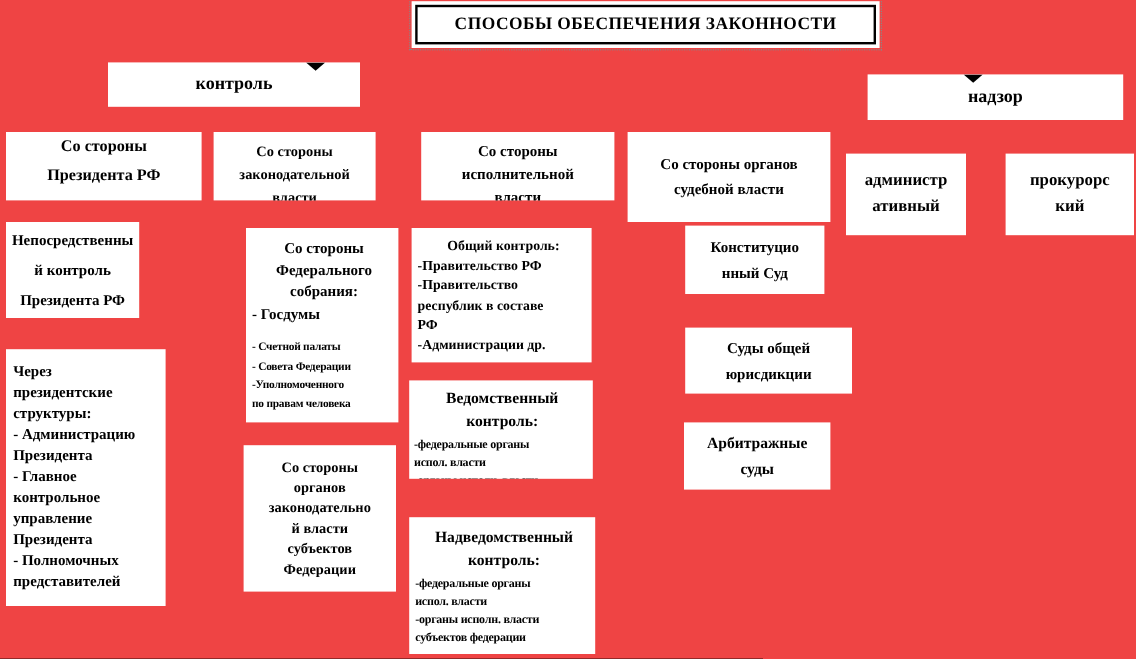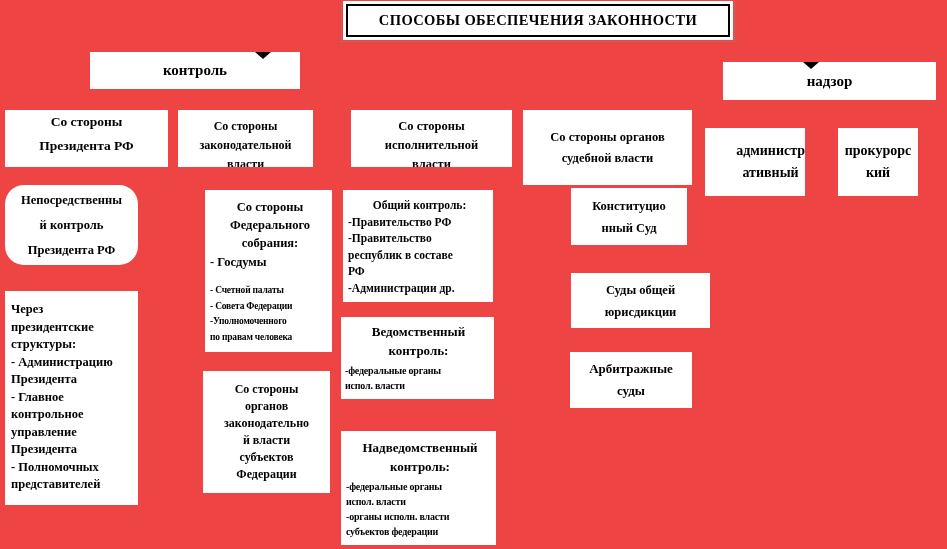--- a/index.html
+++ b/index.html
@@ -23,23 +23,23 @@
   #kontrol{left:90px;top:52px;width:210px;height:37px;font-size:15px;}
   #nadzor{left:723px;top:62px;width:213px;height:38px;font-size:15px;}
   .notch{position:absolute;top:0;width:0;height:0;
     border-left:8px solid transparent;border-right:8px solid transparent;border-top:7px solid #000000;}
   #kontrol .notch{left:165px;}
   #nadzor .notch{left:80px;}
   #hdr-president{left:5px;top:110px;width:163px;height:57px;font-size:13.5px;line-height:24px;}
   #hdr-legislative{left:178px;top:110px;width:135px;height:57px;font-size:12px;line-height:19px;padding-top:7px;}
   #hdr-executive{left:351px;top:110px;width:161px;height:57px;font-size:12.5px;line-height:19px;padding-top:7px;}
   #hdr-judicial{left:523px;top:110px;width:169px;height:75px;font-size:12.5px;line-height:21px;}
-  #administrativny{left:705px;top:128px;width:100px;height:68px;font-size:14px;line-height:22px;align-items:flex-end;}
-  #prokurorsky{left:838px;top:128px;width:80px;height:68px;font-size:14px;line-height:22px;}
-  #neposredstvenny{left:5px;top:185px;width:133px;height:80px;font-size:12.5px;line-height:25px;border-radius:19px;}
+  #administrativny{left:705px;top:128px;width:100px;height:68px;font-size:14px;line-height:22px;}
+  #prokurorsky{left:838px;top:128px;width:107px;height:68px;font-size:14px;line-height:22px;}
+  #neposredstvenny{left:5px;top:185px;width:111px;height:80px;font-size:12.5px;line-height:25px;}
   #cherez{left:5px;top:291px;width:133px;height:214px;font-size:12.5px;line-height:17.5px;padding:10px 3px 0 6px;}
   #cherez .part-center{}
   #fedsobr{left:205px;top:190px;width:127px;height:162px;padding:8px 2px 0 5px;}
   .fs-head{font-size:12.5px;line-height:18px;text-align:center;}
   .fs-item{font-size:12.5px;line-height:17px;margin-top:2px;}
   .fs-small{font-size:9.5px;line-height:15.5px;margin-top:12px;letter-spacing:-0.2px;}
   #zakonsub{left:203px;top:371px;width:127px;height:122px;font-size:12px;line-height:17px;}
   #obshchiy{left:343px;top:190px;width:150px;height:112px;padding:7px 2px 0 5px;font-size:11.5px;line-height:16.5px;}
   .head-center{text-align:center;}
   #vedomstv{left:341px;top:317px;width:153px;height:82px;padding:5px 2px 0 4px;}

